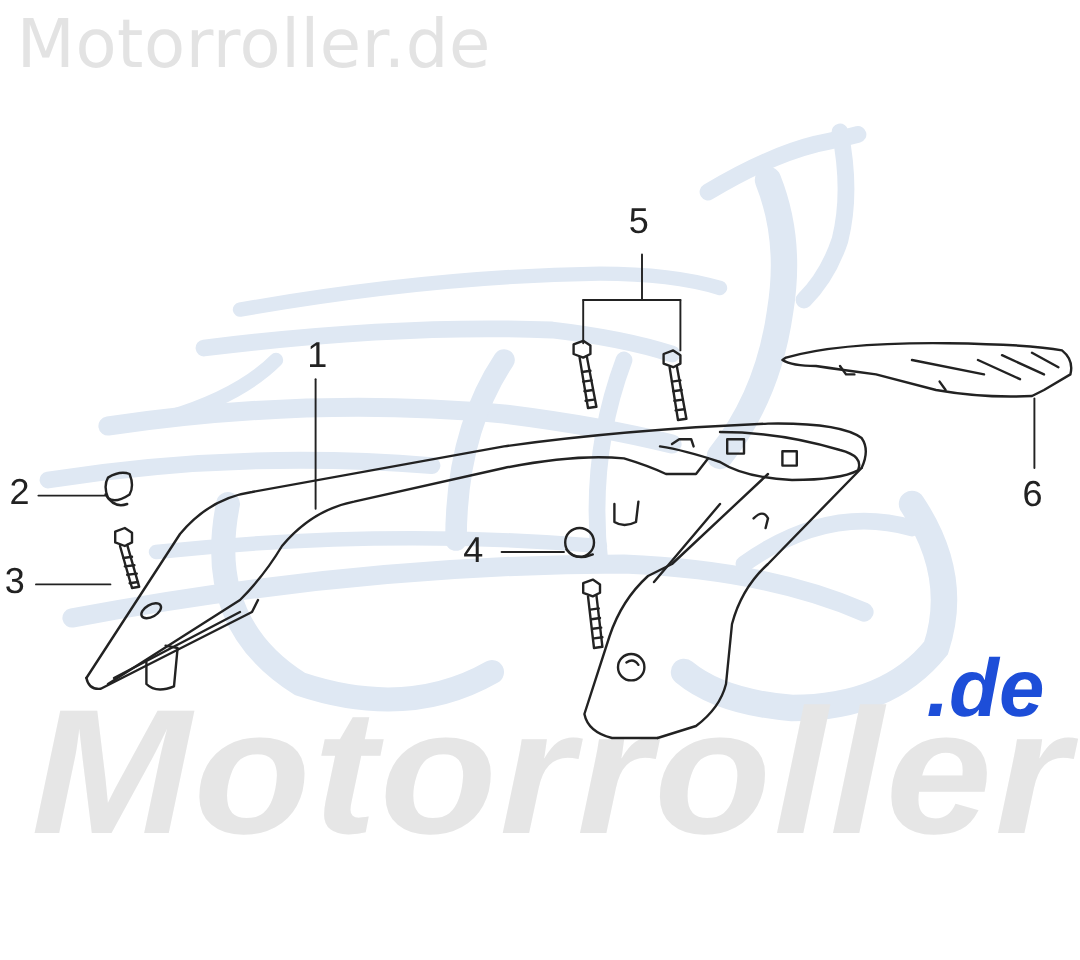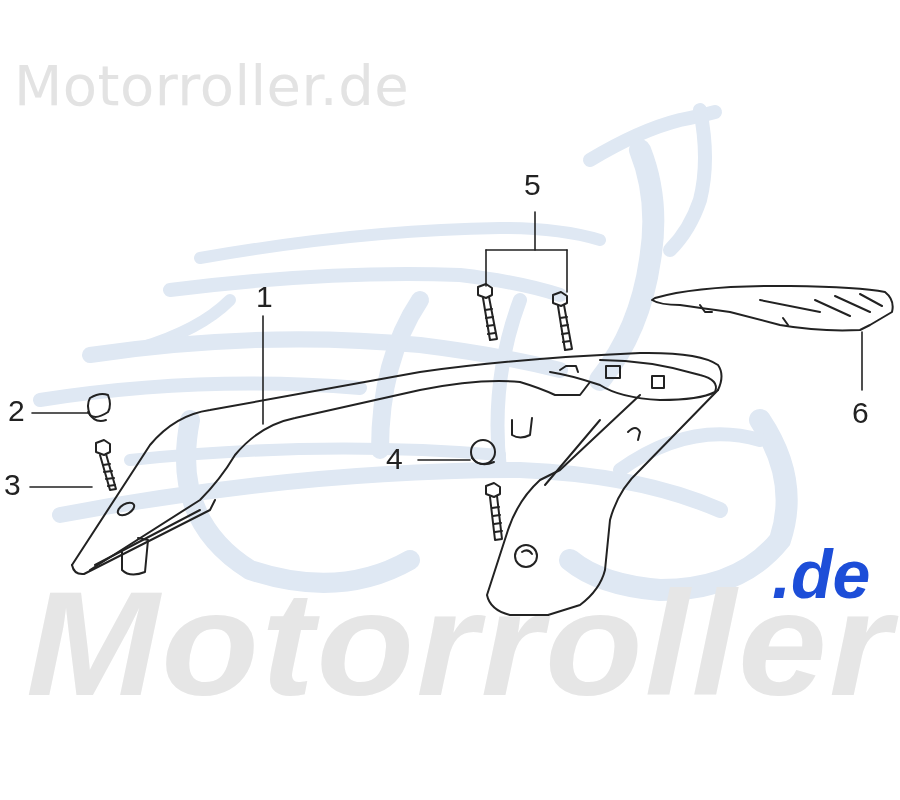--- a/index.html
+++ b/index.html
@@ -17,21 +17,20 @@
     .top-watermark {
       position: absolute;
       left: 14px;
       top: 10px;
       font-family: "DejaVu Sans", sans-serif;
       font-size: 56px;
       color: #e3e3e3;
       letter-spacing: 0.5px;
       line-height: 1;
       white-space: nowrap;
-      margin-top: 48px;
     }
     .bg-svg {
       position: absolute;
       left: 0;
       top: 0;
     }
     .big-watermark {
       position: absolute;
       left: 26px;
       top: 570px;

